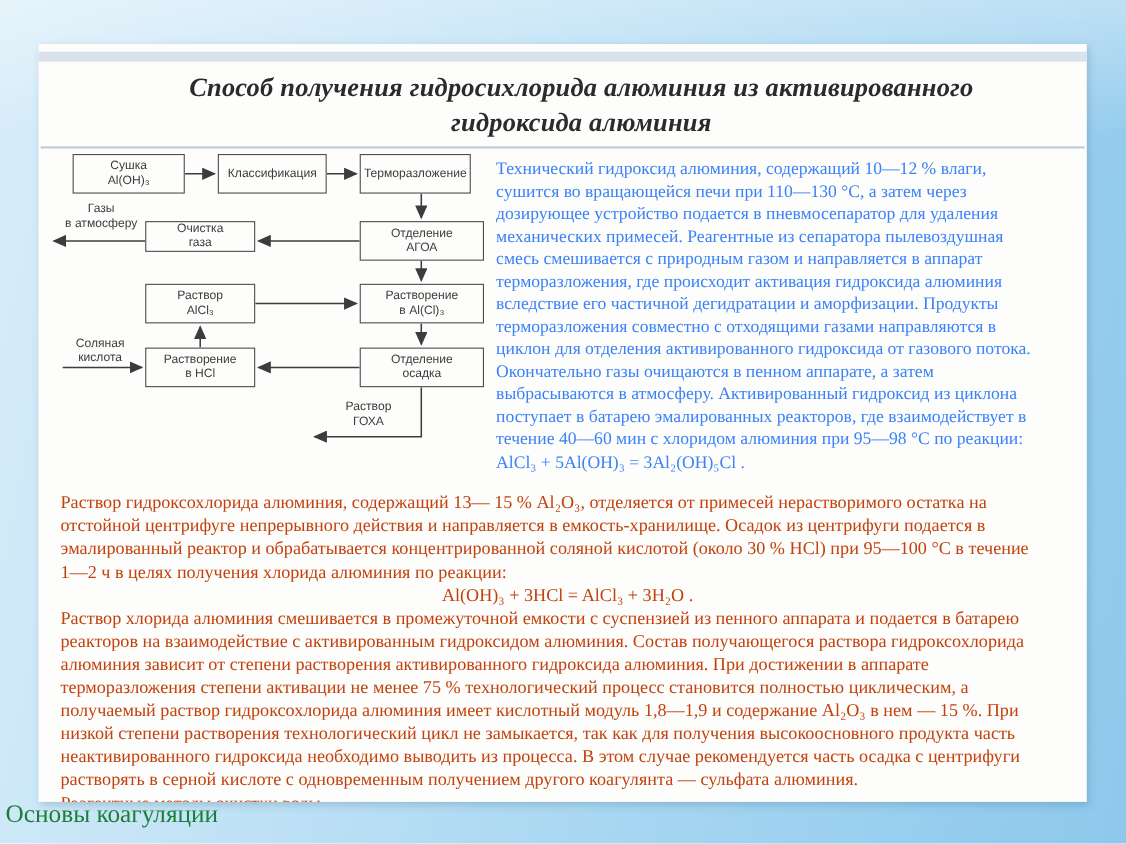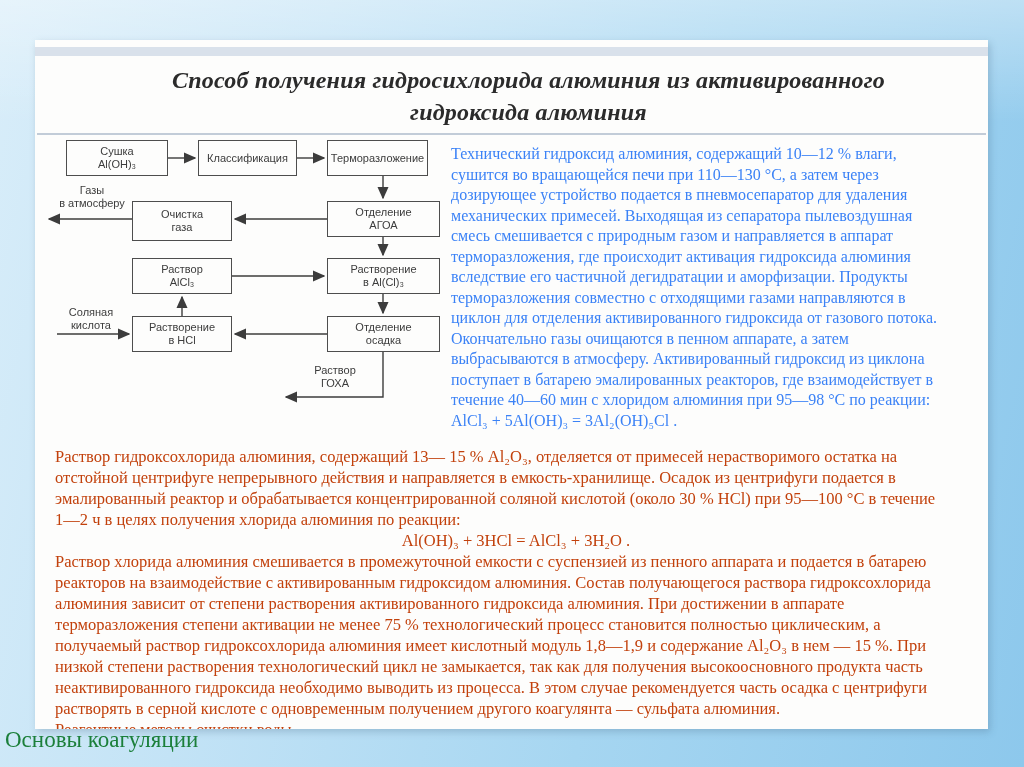--- a/index.html
+++ b/index.html
@@ -104,21 +104,21 @@
           <line x1="137" y1="180" x2="137" y2="161" marker-end="url(#ah)"></line>
           <line x1="12" y1="198" x2="84" y2="198" marker-end="url(#ah)"></line>
           <polyline points="338,216 338,261 241,261" marker-end="url(#ah)"></polyline>
         </g>
       </svg>
 
       <div class="fc-box" style="left:21px;top:4px;width:102px;height:36px;">Сушка
 Al(OH)₃</div>
       <div class="fc-box" style="left:153px;top:4px;width:99px;height:36px;">Классификация</div>
       <div class="fc-box" style="left:282px;top:4px;width:101px;height:36px;">Терморазложение</div>
-      <div class="fc-box" style="left:87px;top:65px;width:100px;height:40px;">Очистка
+      <div class="fc-box" style="left:87px;top:65px;width:100px;height:28px;">Очистка
 газа</div>
       <div class="fc-box" style="left:282px;top:65px;width:113px;height:36px;">Отделение
 АГОА</div>
       <div class="fc-box" style="left:87px;top:122px;width:100px;height:36px;">Раствор
 AlCl₃</div>
       <div class="fc-box" style="left:282px;top:122px;width:113px;height:36px;">Растворение
 в Al(Cl)₃</div>
       <div class="fc-box" style="left:87px;top:180px;width:100px;height:36px;">Растворение
 в HCl</div>
       <div class="fc-box" style="left:282px;top:180px;width:113px;height:36px;">Отделение
@@ -129,21 +129,21 @@
       <div class="fc-label" style="left:15px;top:170px;width:62px;">Соляная
 кислота</div>
       <div class="fc-label" style="left:260px;top:228px;width:60px;">Раствор
 ГОХА</div>
     </div>
 
     <div class="right-col">
         <div class="t-line">Технический гидроксид алюминия, содержащий 10—12 % влаги,</div>
         <div class="t-line">сушится во вращающейся печи при 110—130 °С, а затем через</div>
         <div class="t-line">дозирующее устройство подается в пневмосепаратор для удаления</div>
-        <div class="t-line">механических примесей. Выходящая из сепаратора пылевоздушная</div>
+        <div class="t-line">механических примесей. Реагентные из сепаратора пылевоздушная</div>
         <div class="t-line">смесь смешивается с природным газом и направляется в аппарат</div>
         <div class="t-line">терморазложения, где происходит активация гидроксида алюминия</div>
         <div class="t-line">вследствие его частичной дегидратации и аморфизации. Продукты</div>
         <div class="t-line">терморазложения совместно с отходящими газами направляются в</div>
         <div class="t-line">циклон для отделения активированного гидроксида от газового потока.</div>
         <div class="t-line">Окончательно газы очищаются в пенном аппарате, а затем</div>
         <div class="t-line">выбрасываются в атмосферу. Активированный гидроксид из циклона</div>
         <div class="t-line">поступает в батарею эмалированных реакторов, где взаимодействует в</div>
         <div class="t-line">течение 40—60 мин с хлоридом алюминия при 95—98 °С по реакции:</div>
         <div class="t-line">AlCl₃ + 5Al(OH)₃ = 3Al₂(OH)₅Cl .</div>

